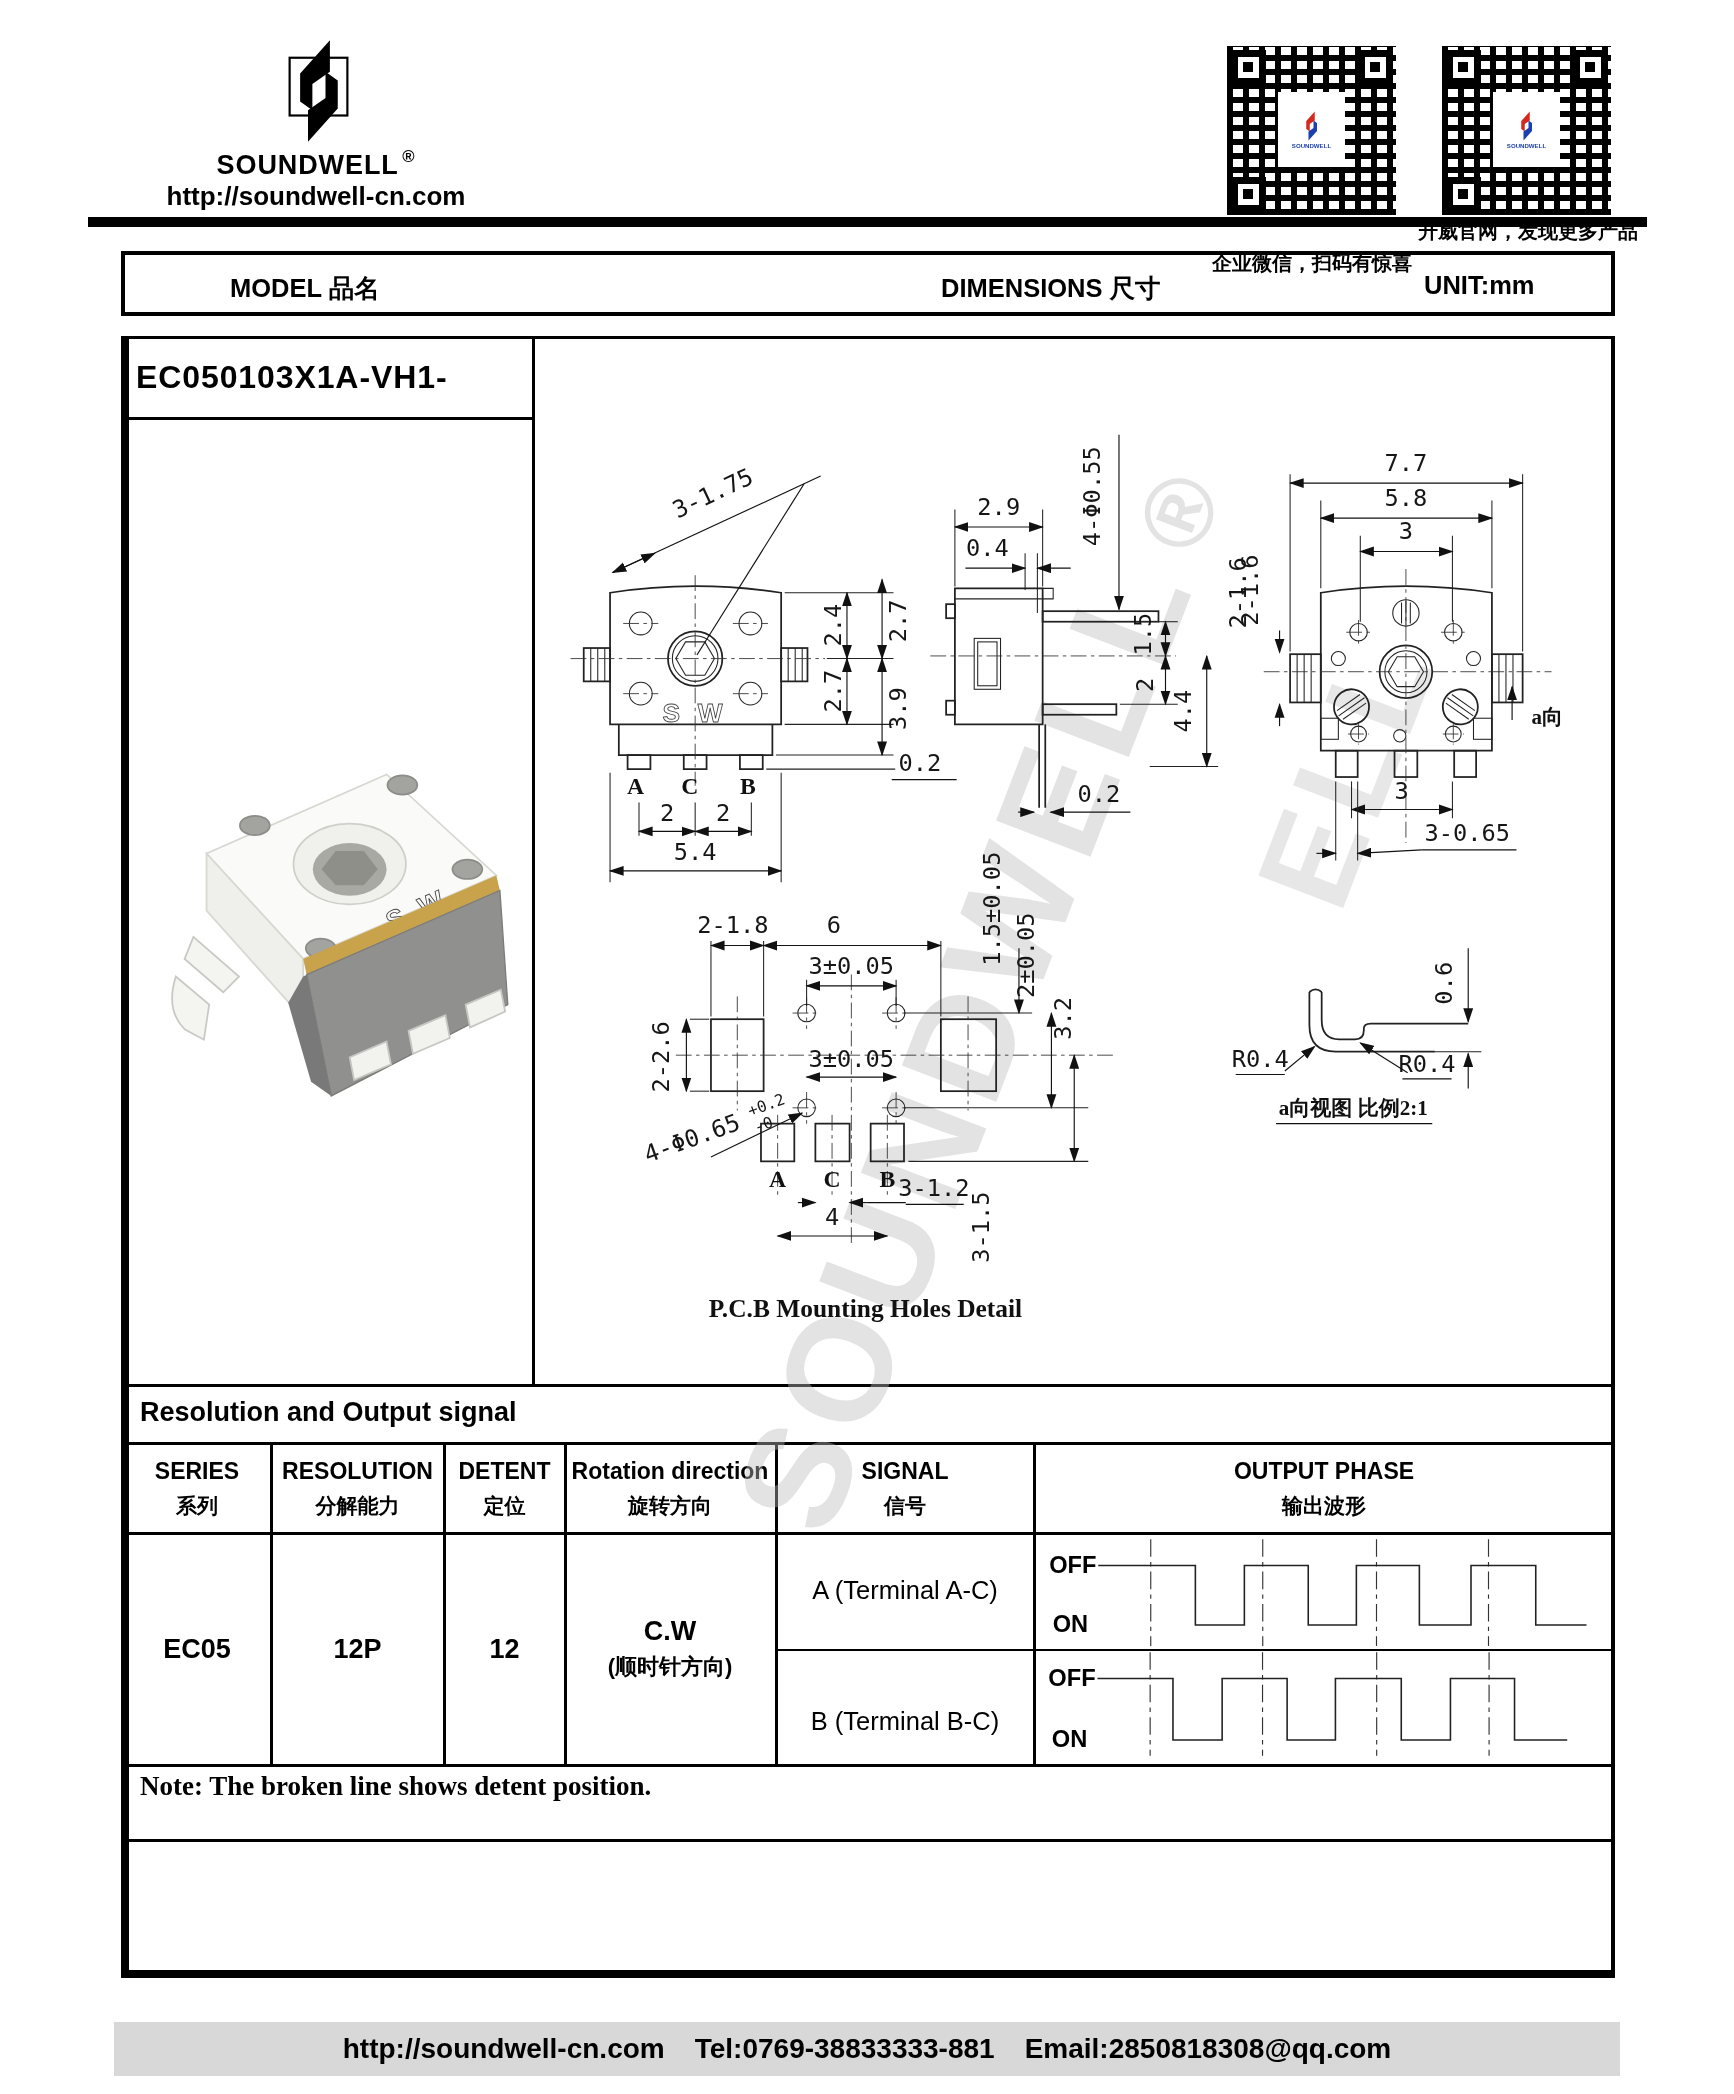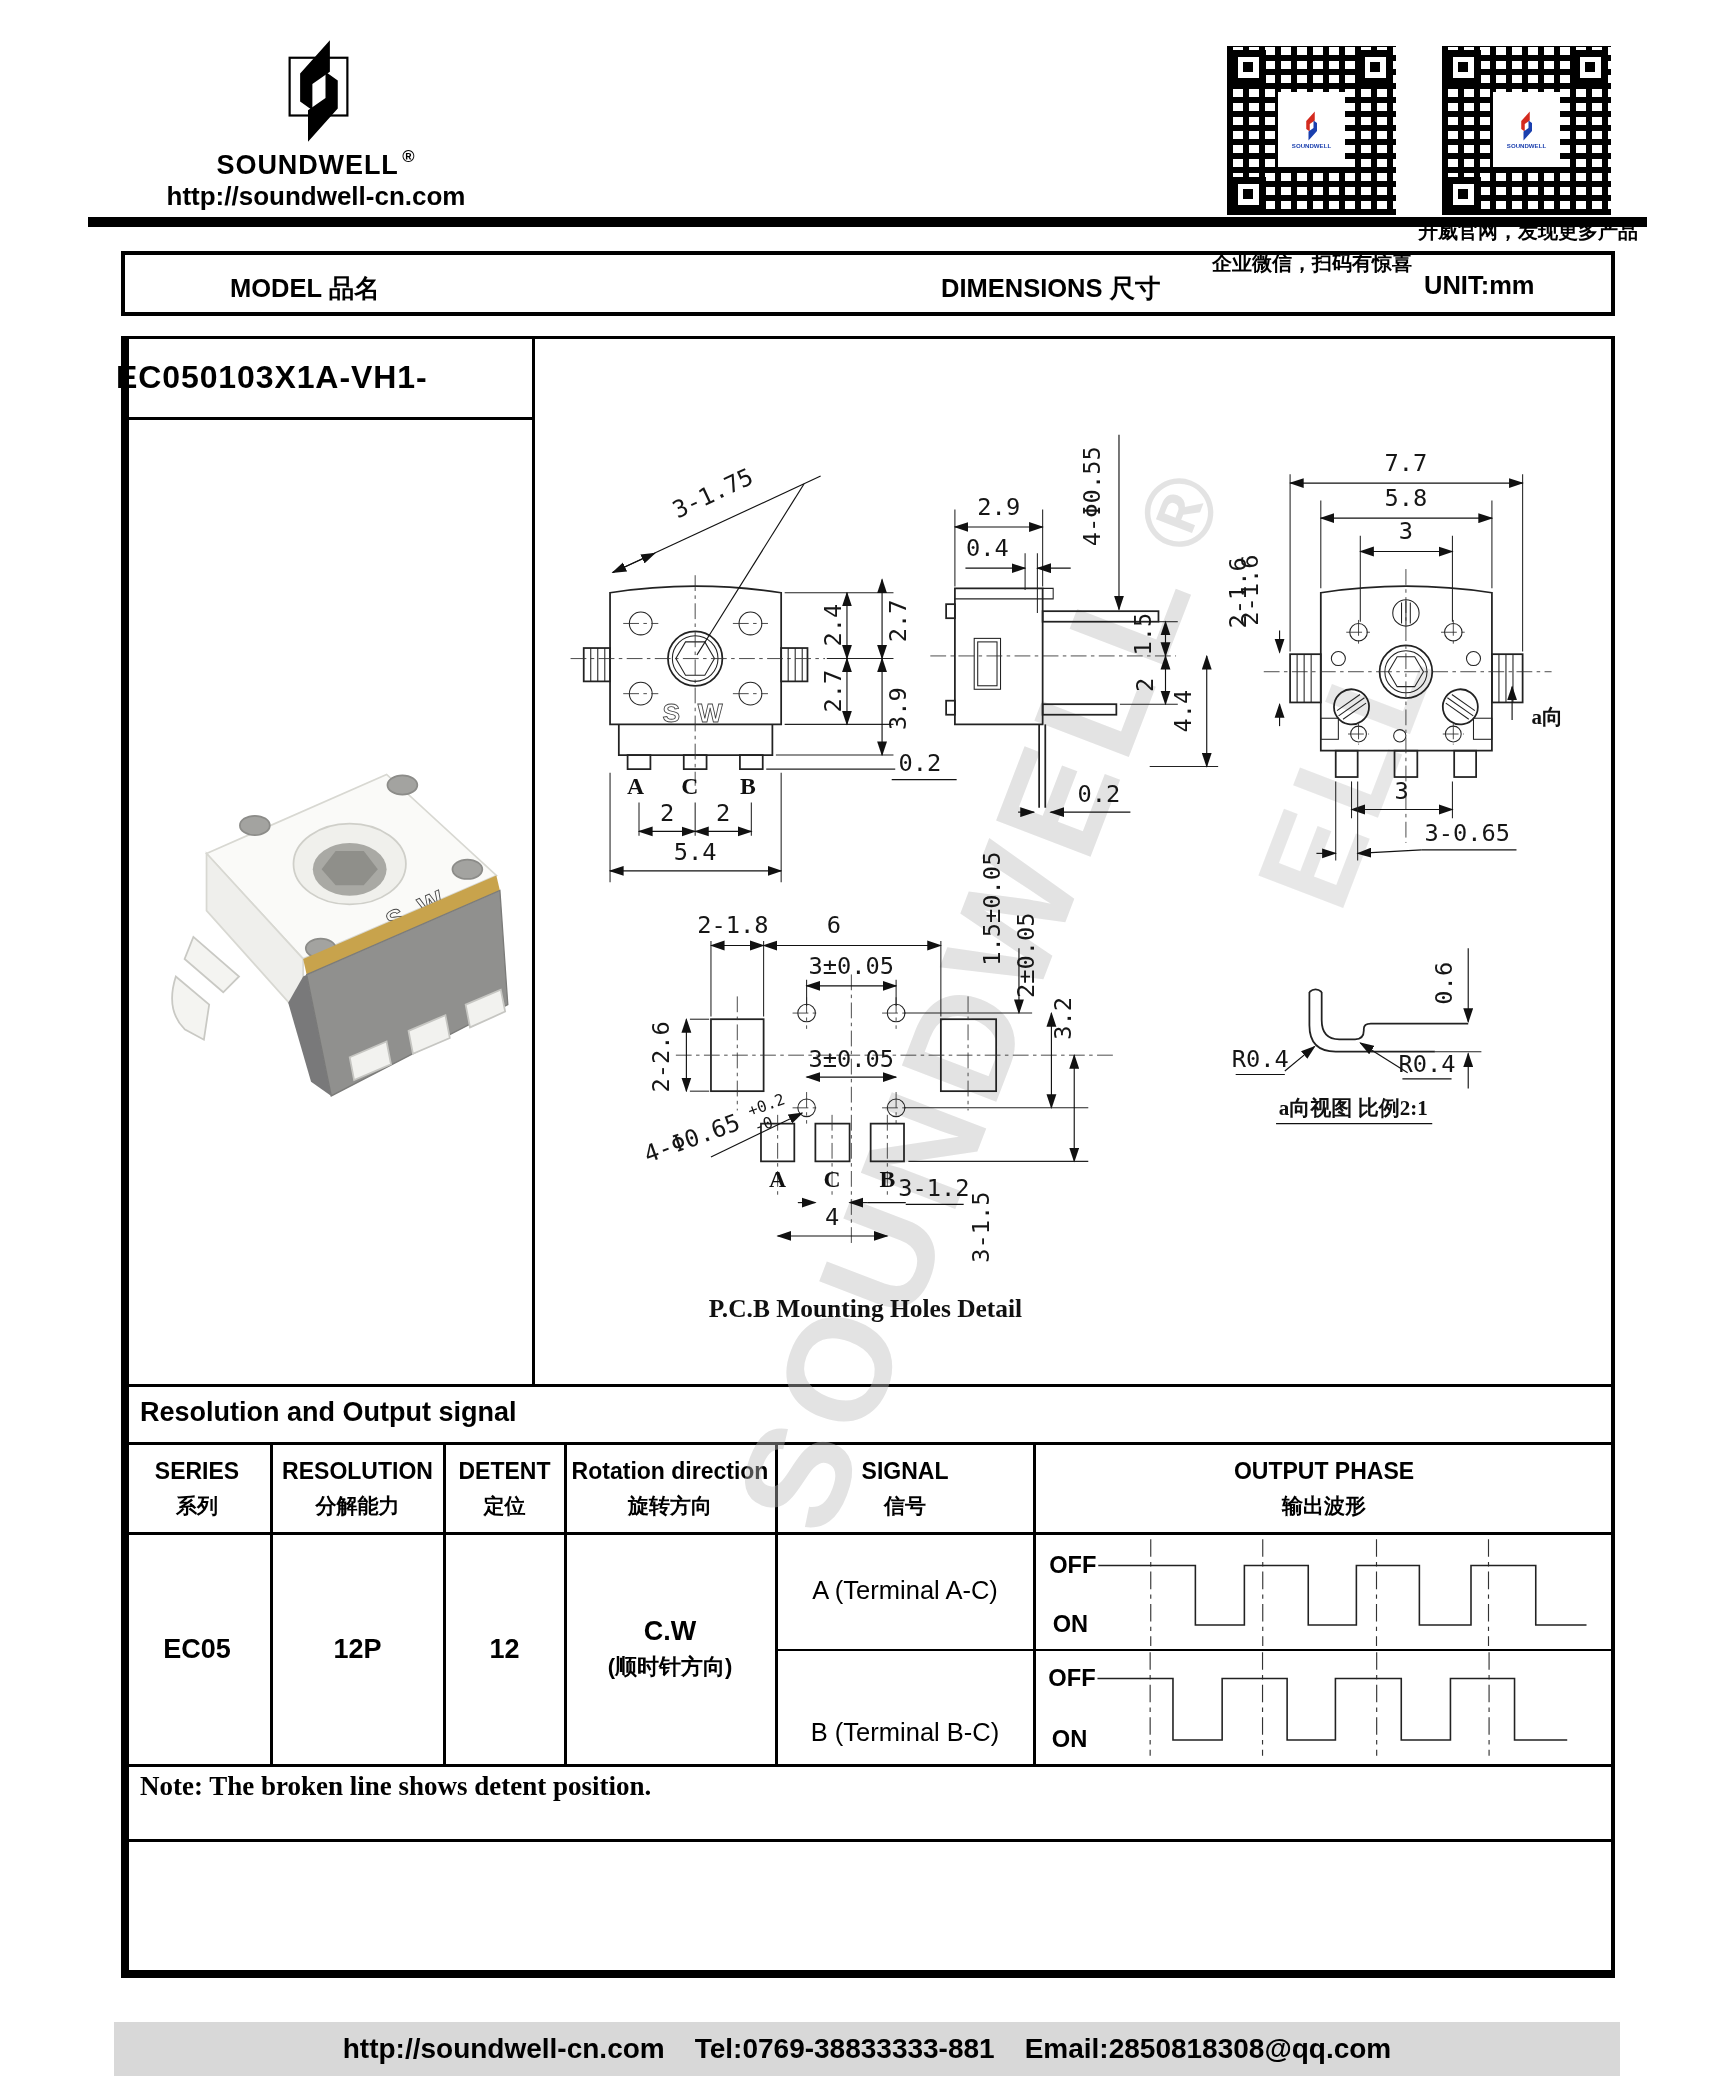--- a/index.html
+++ b/index.html
@@ -28,21 +28,21 @@
              display:flex;flex-direction:column;align-items:center;justify-content:center;}
   .qr-mini-text{font-size:6.1px;color:#1a3fae;font-weight:bold;letter-spacing:0;}
   .qr-caption{position:absolute;width:272px;text-align:center;font-weight:bold;font-size:20px;}
 
   .model-bar{position:absolute;left:121px;top:251px;width:1494px;height:65px;
              border:4.4px solid #000;box-sizing:border-box;}
   .model-bar span{position:absolute;top:16px;font-weight:bold;font-size:25.5px;}
   .main-box{position:absolute;left:121px;top:336px;width:1494px;height:1642px;
             border:3.5px solid #000;border-left-width:8px;border-bottom-width:8px;border-right-width:4.4px;
             box-sizing:border-box;}
-  .model-cell{position:absolute;left:116px;top:347px;width:386px;height:61px;
+  .model-cell{position:absolute;left:136px;top:347px;width:386px;height:61px;
               font-weight:bold;font-size:32px;letter-spacing:0.9px;display:flex;align-items:center;}
 
   .watermark{position:absolute;white-space:nowrap;font-weight:bold;color:#bdbdbd;opacity:.42;
              transform-origin:0 0;letter-spacing:8.8px;z-index:1;}
   .wm-main{left:702px;top:1492px;font-size:147px;transform:rotate(-69deg);}
   .wm-reg{font-size:97px;letter-spacing:0;margin-left:23px;vertical-align:7px;}
   .wm-part{left:1227px;top:873px;font-size:132px;transform:rotate(-69deg);opacity:.35;}
 
   
   .dim{font-family:"DejaVu Sans Mono",monospace;font-size:27px;fill:#161616;}
@@ -481,21 +481,21 @@
   </div>
 
   <div class="abs center cell-val" style="left:125px;top:1534px;width:144px;height:230px;">EC05</div>
   <div class="abs center cell-val" style="left:273px;top:1534px;width:169px;height:230px;">12P</div>
   <div class="abs center cell-val" style="left:446px;top:1534px;width:117px;height:230px;">12</div>
   <div class="abs colcell" style="left:567px;top:1534px;width:206px;height:230px;">
     <div class="cell-val">C.W</div>
     <div class="cell-sub">(顺时针方向)</div>
   </div>
   <div class="abs center sig-lbl" style="left:778px;top:1534px;width:254px;height:112px;">A (Terminal A-C)</div>
-  <div class="abs center sig-lbl" style="left:778px;top:1652px;width:254px;height:138px;margin-top:11px;">B (Terminal B-C)</div>
+  <div class="abs center sig-lbl" style="left:778px;top:1652px;width:254px;height:138px;">B (Terminal B-C)</div>
 
   <svg class="abs" style="left:1036px;top:1534px;" width="576" height="112" viewBox="0 0 656 128">
     <text x="14" y="44" class="wv-lbl">OFF</text>
     <text x="18" y="112" class="wv-lbl">ON</text>
     <g stroke="#333" stroke-width="1.3" stroke-dasharray="20 6 5 6">
       <line x1="130" y1="6" x2="130" y2="128"></line>
         <line x1="258" y1="6" x2="258" y2="128"></line>
       <line x1="388" y1="6" x2="388" y2="128"></line>
         <line x1="516" y1="6" x2="516" y2="128"></line>
     </g>

